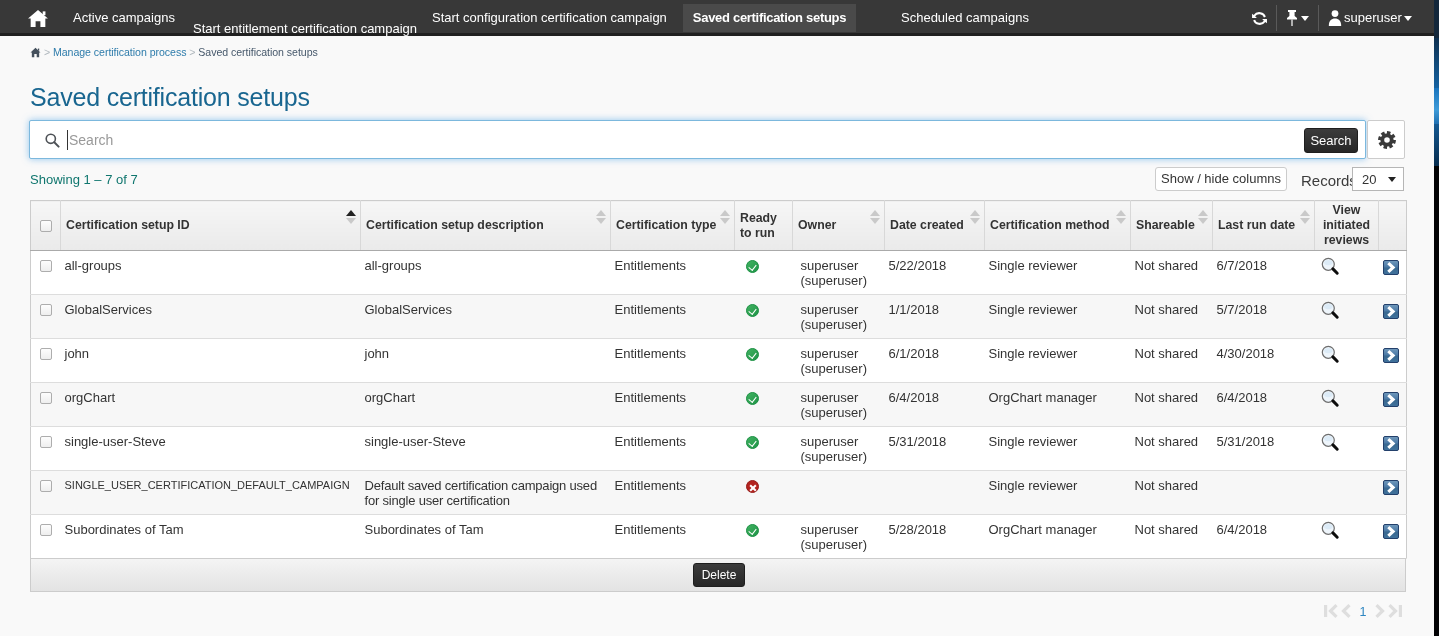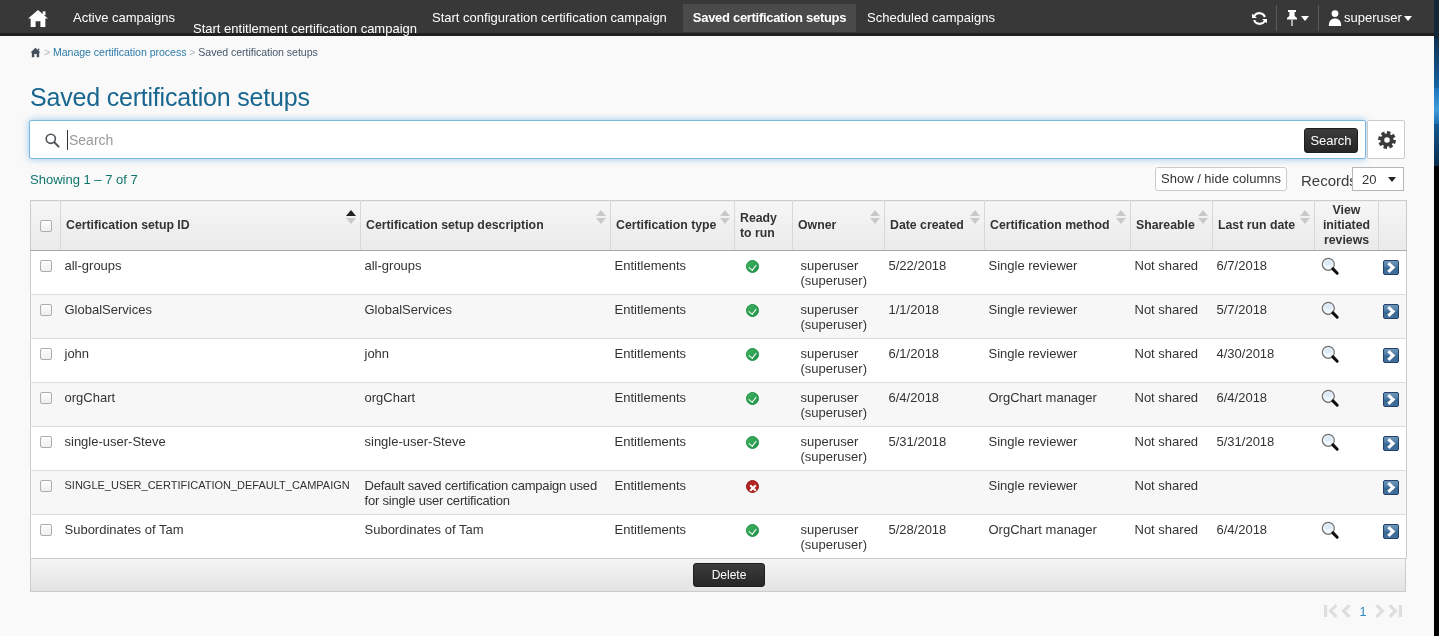--- a/index.html
+++ b/index.html
@@ -58,41 +58,41 @@
 
 .ok { display:inline-block; width:13px; height:13px; border-radius:50%; background:linear-gradient(135deg,#41b261,#1f9447); border:1px solid #1d9145; position:relative; margin-top:2px; }
 .ok::after { content:""; position:absolute; left:3.6px; top:1.8px; width:3.6px; height:6.2px; border:solid #fff; border-width:0 1.9px 1.9px 0; transform:rotate(38deg); }
 .bad { display:inline-block; width:13px; height:13px; border-radius:50%; background:#b3231f; border:1px solid #971d1a; position:relative; margin-top:2px; }
 .bad::before, .bad::after { content:""; position:absolute; left:5.5px; top:2.5px; width:2px; height:8px; background:#fff; }
 .bad::before { transform:rotate(45deg); }
 .bad::after { transform:rotate(-45deg); }
 
 
 #tfoot { position:absolute; left:30px; top:558px; width:1376px; height:34px; background:linear-gradient(#f4f4f4,#e3e3e3); border:1px solid #ccc; border-top:1px solid #ccc; }
-#btn-del { position:absolute; left:662px; top:4px; width:72px; height:24px; background:linear-gradient(#3c3c3c,#262626); border:1px solid #1e1e1e; border-radius:3px; color:#fff; font-size:12px; text-align:center; line-height:22px; }
+#btn-del { position:absolute; left:662px; top:4px; width:52px; height:24px; background:linear-gradient(#3c3c3c,#262626); border:1px solid #1e1e1e; border-radius:3px; color:#fff; font-size:12px; text-align:center; line-height:22px; }
 
 
 #pager { position:absolute; left:1324px; top:604px; }
 
 
 .gobtn { display:block; width:16px; height:15px; border:1px solid #23406b; border-radius:2px; background:linear-gradient(#6e97ba 0%, #4a78a5 48%, #39688f 52%, #40719b 100%); position:relative; }
 </style>
 </head>
 <body>
 
 <div id="nav">
   <svg class="abs" style="left:27px; top:9px;" width="22" height="19" viewBox="0 0 21 20" preserveAspectRatio="none">
     <path d="M10.5 1 L20 10 L17.5 10 L17.5 19 L12.8 19 L12.8 13 L8.2 13 L8.2 19 L3.5 19 L3.5 10 L1 10 Z" fill="#fff"></path>
     <rect x="15" y="2.5" width="2.6" height="4" fill="#fff"></rect>
   </svg>
   <span class="item" style="left:73px;">Active campaigns</span>
   <span class="item" style="left:193px;margin-top:11px;">Start entitlement certification campaign</span>
   <span class="item" style="left:432px;">Start configuration certification campaign</span>
   <span class="item active" style="left:683px; width:173px; text-align:center;">Saved certification setups</span>
-  <span class="item" style="left:867px;">Scheduled campaigns</span>
+  <span class="item" style="left:901px;">Scheduled campaigns</span>
 
   <svg class="abs" style="left:1251px; top:11px;" width="17" height="15" viewBox="0 0 16 16" preserveAspectRatio="none">
     <path d="M13.9 6.2 A6.2 6.2 0 0 0 2.5 4.2 L1 3 L1 7.5 L5.5 7.5 L3.9 5.5 A4.6 4.6 0 0 1 12.2 6.8 Z" fill="#fff"></path>
     <path d="M2.1 9.8 A6.2 6.2 0 0 0 13.5 11.8 L15 13 L15 8.5 L10.5 8.5 L12.1 10.5 A4.6 4.6 0 0 1 3.8 9.2 Z" fill="#fff"></path>
   </svg>
   <div class="vsep" style="left:1276px;"></div>
   <svg class="abs" style="left:1285px; top:9px;" width="14" height="18" viewBox="0 0 14 18">
     <path d="M3 1 L11 1 L11 3 L9.6 3 L9.6 7 L12 9 L12 10.5 L2 10.5 L2 9 L4.4 7 L4.4 3 L3 3 Z" fill="#fff"></path>
     <rect x="6.4" y="10.5" width="1.2" height="6.5" fill="#fff"></rect>
   </svg>

